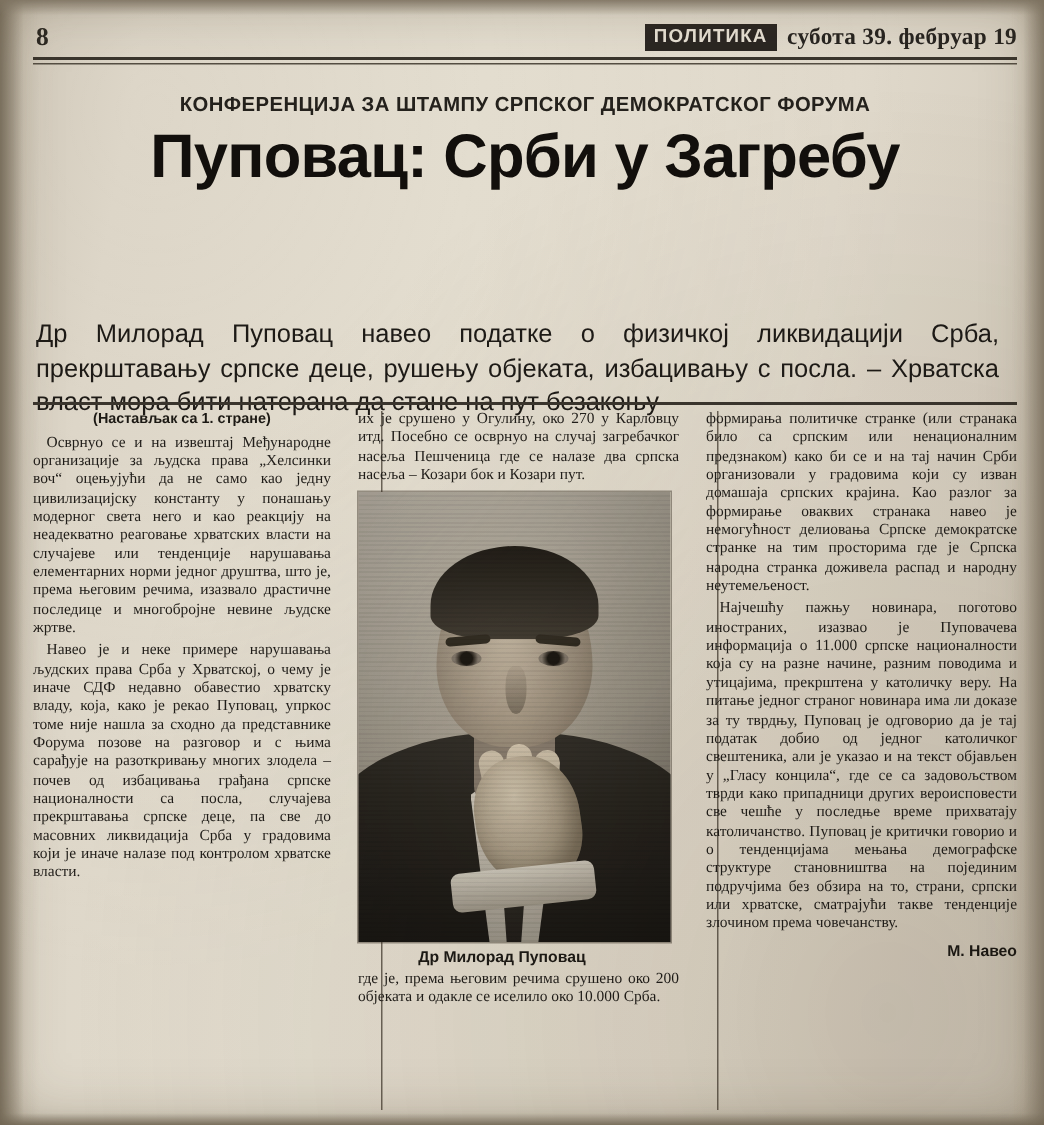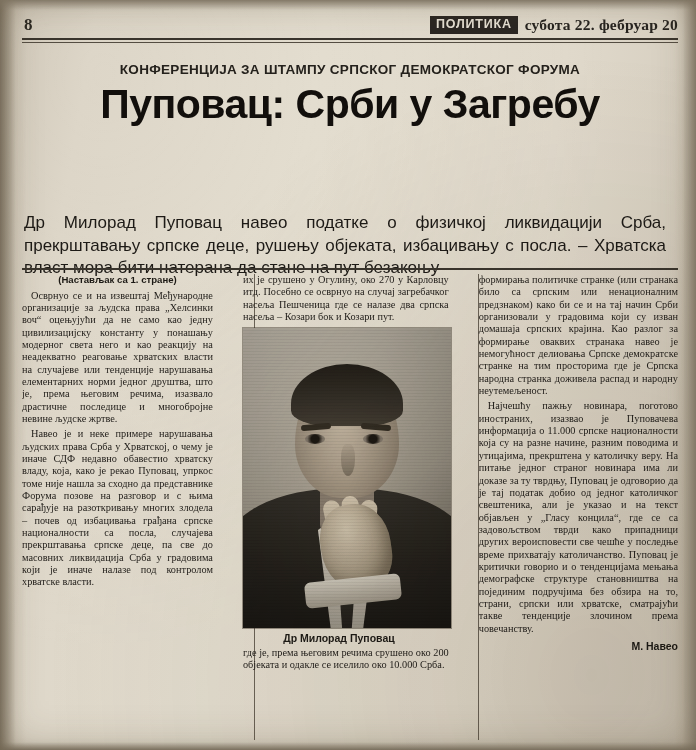--- a/index.html
+++ b/index.html
@@ -137,21 +137,21 @@
     background: #3a352d;
   }
   
   .columns {
     position: absolute;
     top: 274px;
     left: 22px;
     right: 18px;
     bottom: 10px;
     display: flex;
-    gap: 16px;
+    gap: 4px;
   }
   .col {
     position: relative;
     font-size: 10.3px;
     line-height: 1.2;
     color: #201d19;
     text-align: justify;
     hyphens: auto;
     overflow: hidden;
   }
@@ -342,21 +342,21 @@
 </style>
 </head>
 <body>
 
 <div class="page">
 
   <div class="masthead">
     <div class="page-number">8</div>
     <div class="masthead-right">
       <div class="paper-name">ПОЛИТИКА</div>
-      <div class="issue-date">субота 22. фебруар 20</div>
+      <div class="issue-date">субота 39. фебруар 19</div>
     </div>
   </div>
   <div class="rule-top"></div>
   <div class="rule-top2"></div>
 
   <div class="kicker">КОНФЕРЕНЦИЈА ЗА ШТАМПУ СРПСКОГ ДЕМОКРАТСКОГ ФОРУМА</div>
 
   <div class="headline">
     <span>Пуповац: Срби у Загребу</span>
   </div>

